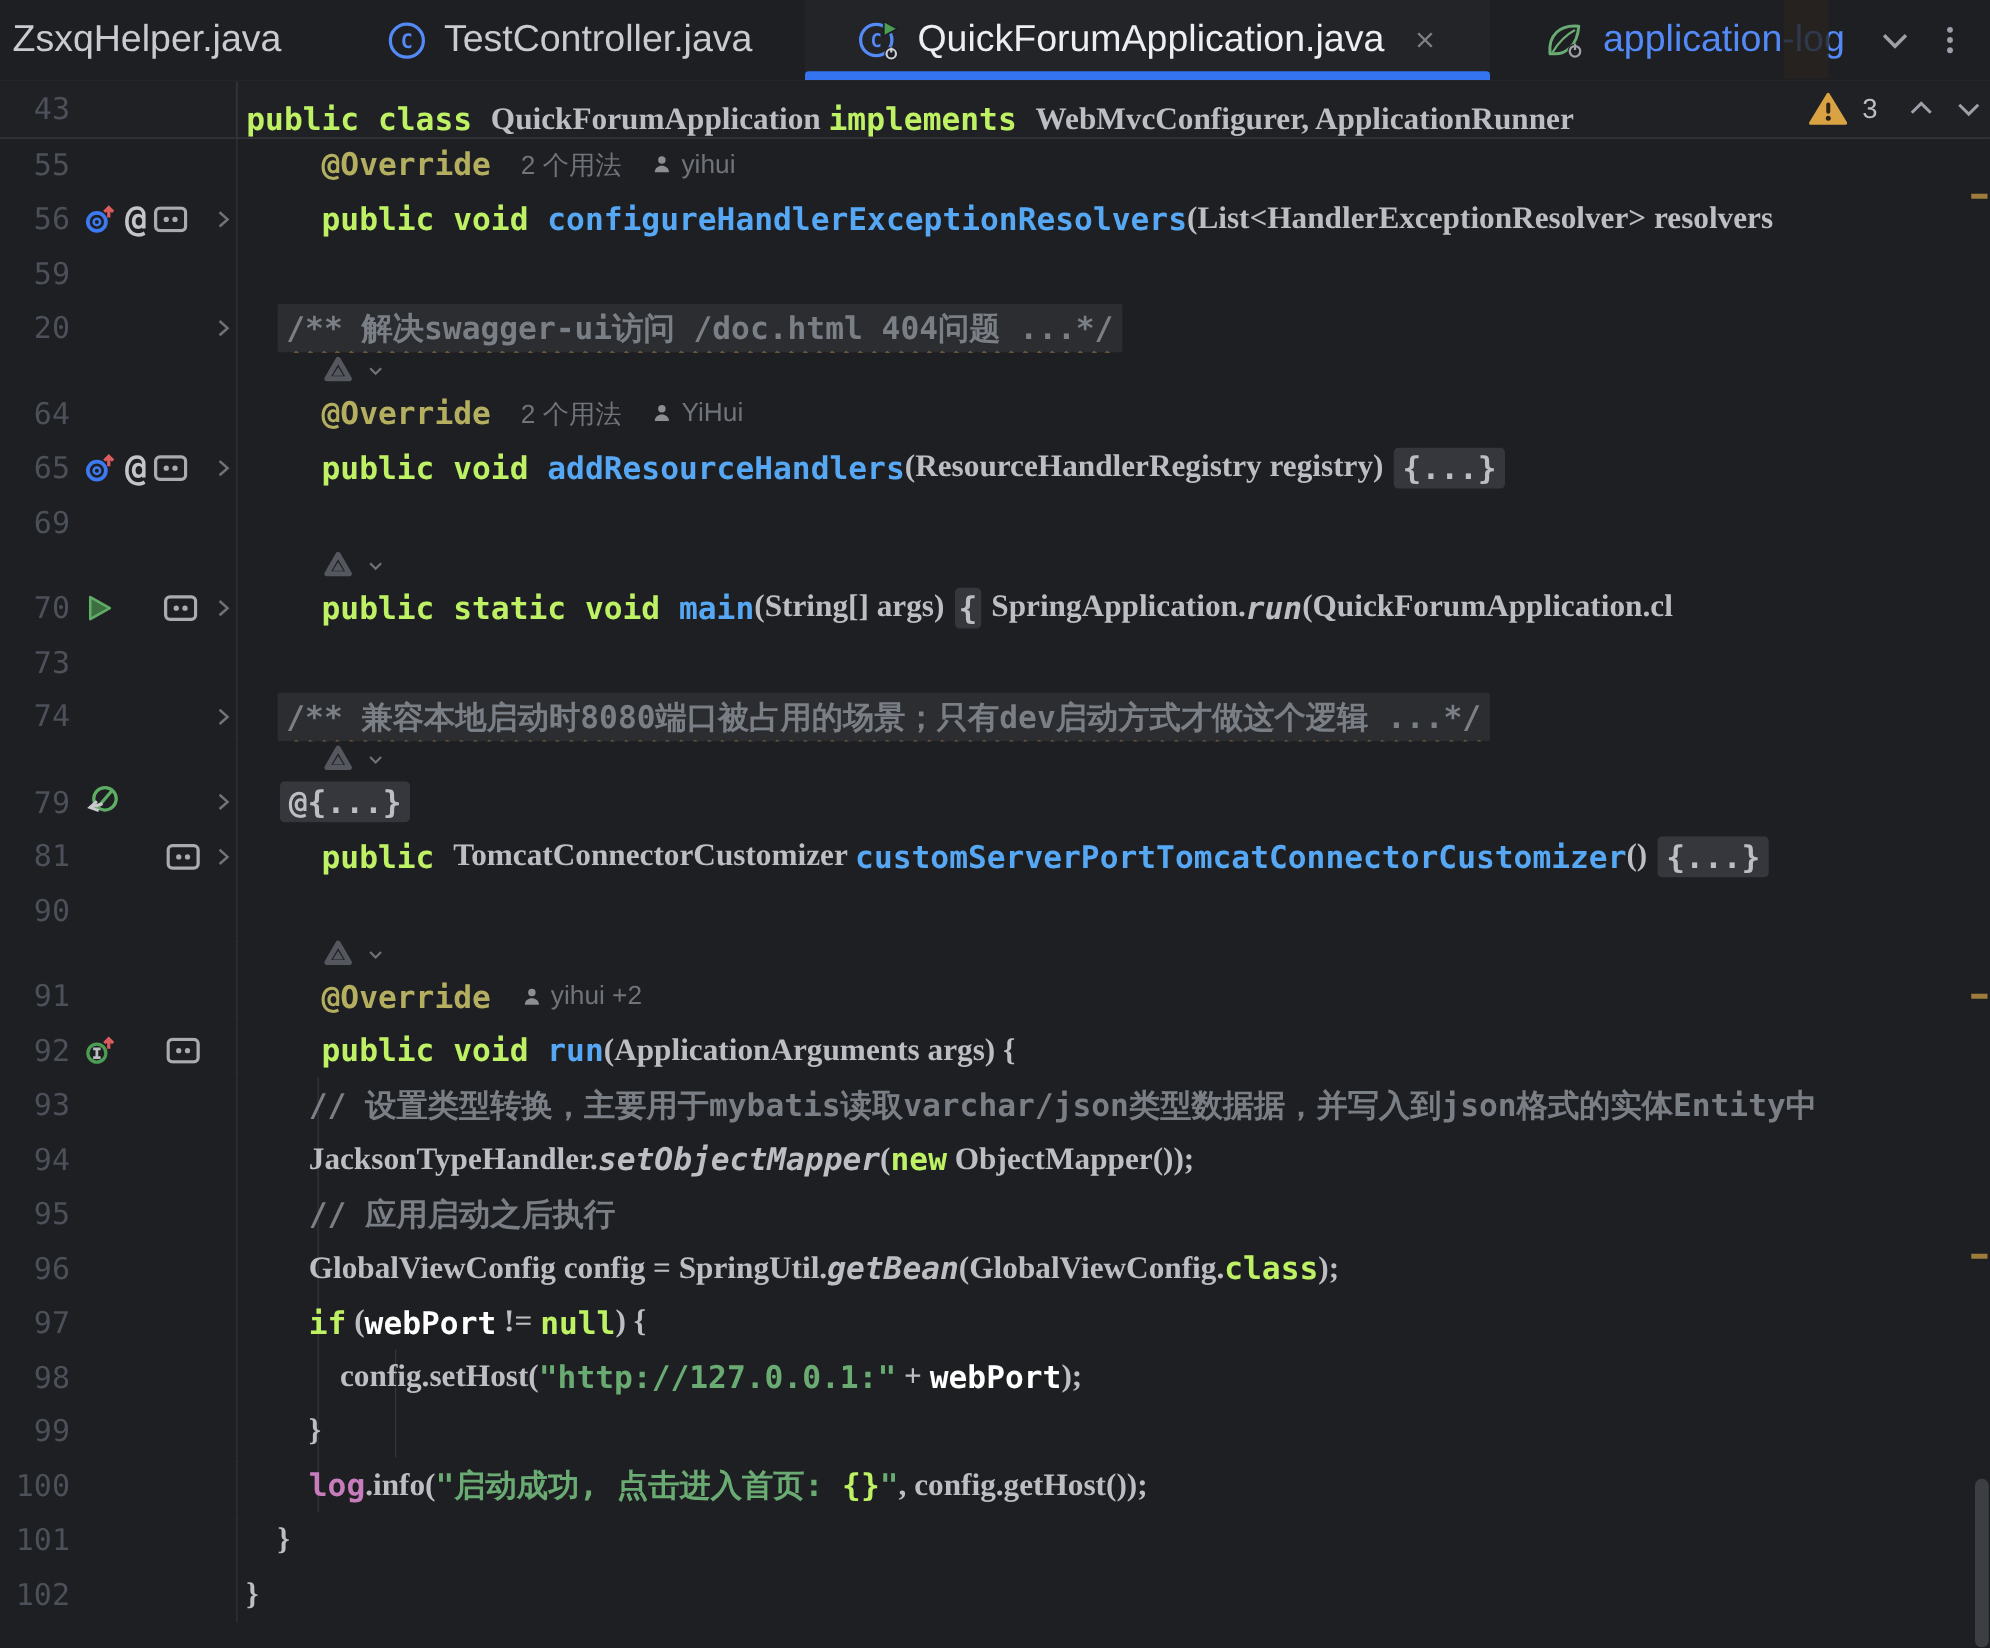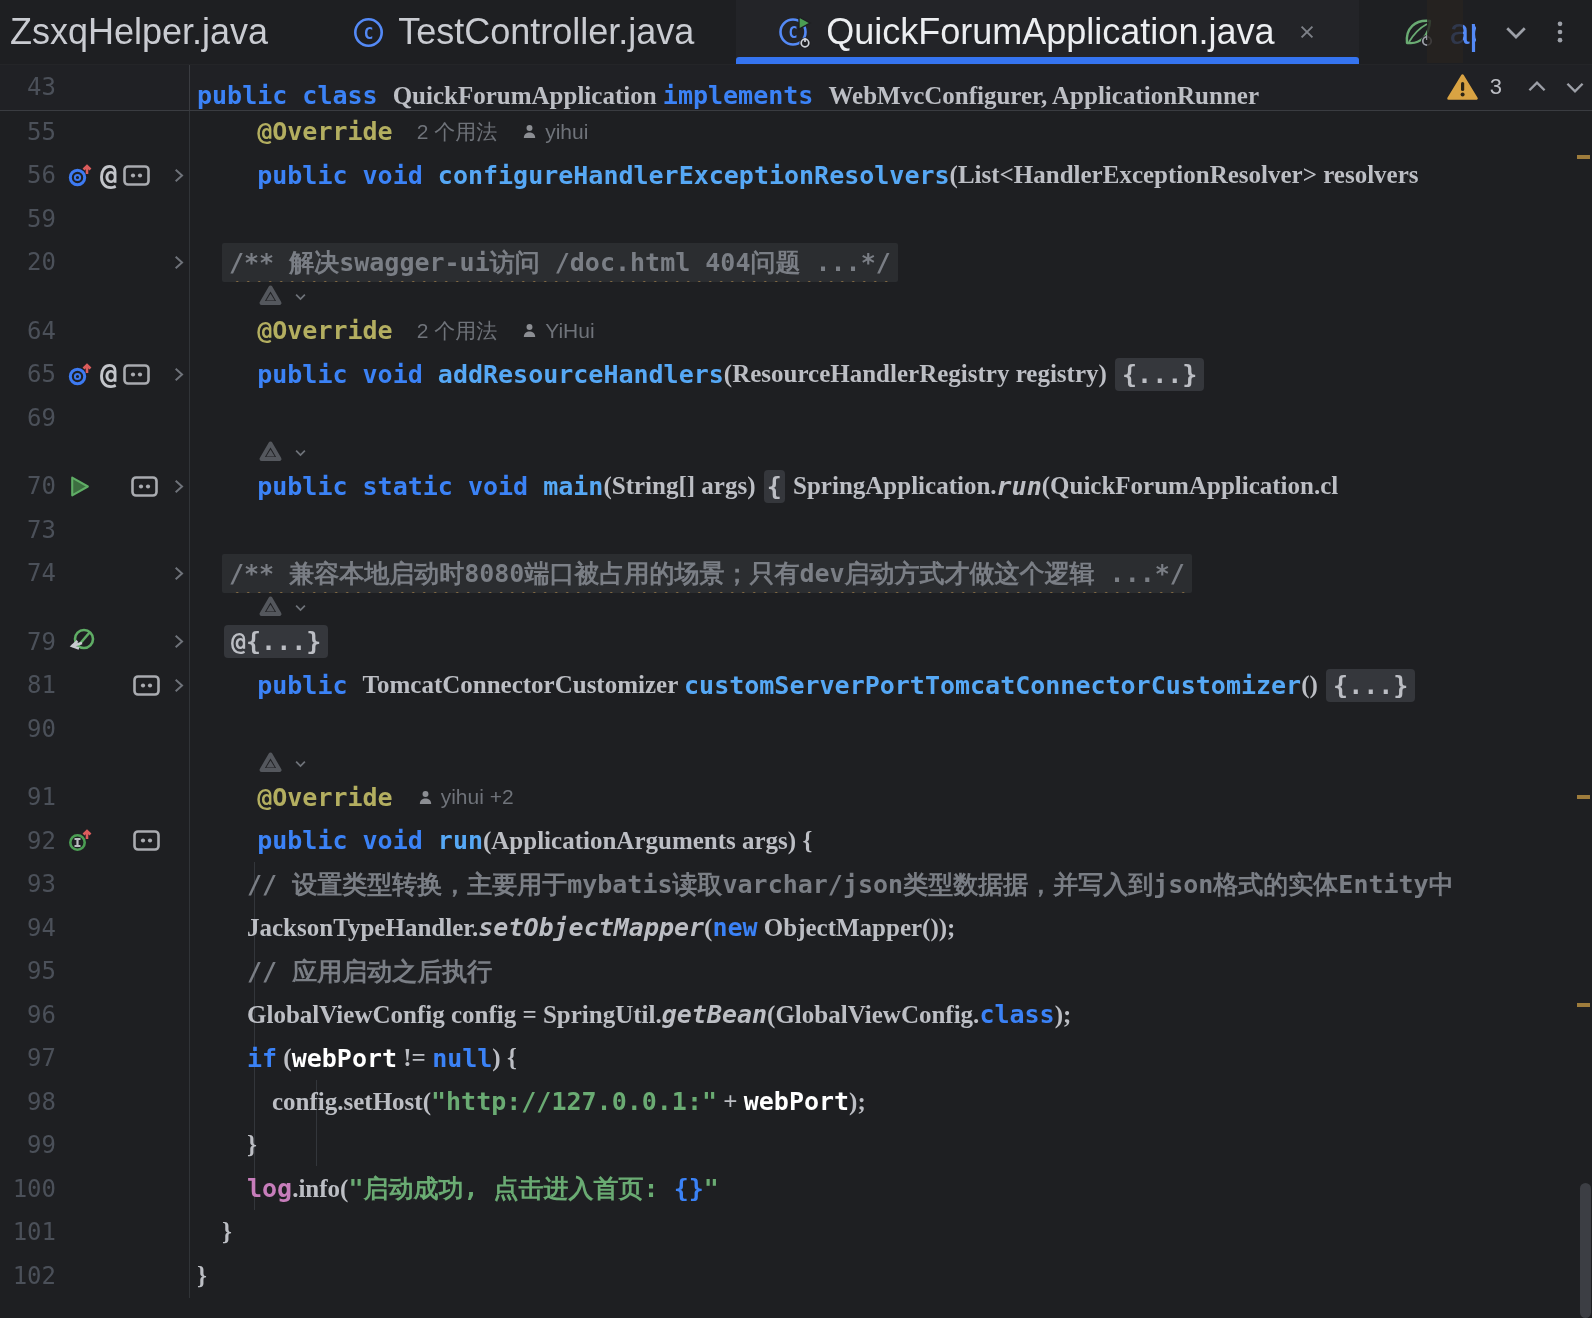--- a/index.html
+++ b/index.html
@@ -7,21 +7,21 @@
        font-family:"Liberation Sans",sans-serif;}
 
   
   .tabbar{position:absolute;top:0;left:0;right:0;height:64px;background:#1e1f22;
           display:flex;align-items:stretch;border-bottom:1px solid #242528;z-index:10;}
   .tab{display:flex;align-items:center;gap:13px;padding:0 42px;position:relative;}
   .tab.first{padding-left:10px;}
   .tab.active{background:#232428;}
   .tab.active .underline{position:absolute;left:0;right:0;bottom:0;height:7px;
           background:#3574f0;border-radius:3px 3px 0 0;}
-  .tab-label{font-size:36px;color:#c9cbd1;white-space:nowrap;}
+  .tab-label{font-size:30px;color:#c9cbd1;white-space:nowrap;}
   .tab.active .tab-label{color:#eceef1;}
   .tab.modified .tab-label{color:#548af7;}
   .tab .close{margin-left:10px;display:flex;align-items:center;}
   .tabshadow{position:absolute;left:1427px;top:0;width:36px;height:63px;background:#272320;opacity:.8;}
   .tab-controls{position:absolute;right:0;top:0;height:63px;display:flex;align-items:center;
           background:#1e1f22;padding:0 10px 0 18px;}
   .tab-controls .ctl{display:flex;align-items:center;justify-content:center;width:44px;height:44px;}
 
   
   .sticky{position:absolute;top:64px;left:0;right:0;height:46px;background:#202125;
@@ -40,21 +40,21 @@
   .ln{width:56px;text-align:right;font:400 24px "DejaVu Sans Mono",monospace;color:#4b5059;flex:none;}
   .gic{width:103px;display:flex;align-items:center;gap:6px;padding-left:11px;flex:none;}
   .gic .spacer{width:27px;flex:none;}
   .gf{width:19px;flex:none;display:flex;align-items:center;}
   .at-ic{font:600 29px "DejaVu Sans Mono",monospace;color:#c3c5ca;line-height:1;}
 
   .coderow{flex:1;display:flex;align-items:center;white-space:pre;overflow:hidden;
        font:600 25px "DejaVu Sans Mono",monospace;color:#bcbec4;padding-left:7px;}
   .seg{white-space:pre;}
   .p{color:#bcbec4;font-family:Liberation Serif, serif;}
-  .k{color:#3b82f6;}
+  .k{color:#bef264;}
   .m{color:#56a8f5;}
   .a{color:#b3ae60;}
   .c{color:#7a7e85;}
   .s{color:#6aab73;}
   .f{color:#ffffff;}
   .fi{color:#c77dbb;}
   .i{color:#bcbec4;font-style:italic;}
   .fold{background:#35373c;border-radius:4px;padding:2px 7px;margin:0 2px;color:#bcbec4;}
   .box{background:#35373c;border-radius:4px;padding:2px 3px;margin:0 2px;color:#bcbec4;}
   .foldc{background:#2b2d30;border-radius:2px;color:#7a7e85;padding:3px 7px;
@@ -515,21 +515,21 @@
         <span class="gf"></span>
       </span>
       <span class="coderow"><span class="seg p">        }</span></span>
     </div>
     <div class="row">
       <span class="gut">
         <span class="ln">100</span>
         <span class="gic"></span>
         <span class="gf"></span>
       </span>
-      <span class="coderow"><span class="seg p">        </span><span class="seg fi">log</span><span class="seg p">.info(</span><span class="seg s">"启动成功, 点击进入首页: </span><span class="seg k">{}</span><span class="seg s">"</span></span>
+      <span class="coderow"><span class="seg p">        </span><span class="seg fi">log</span><span class="seg p">.info(</span><span class="seg s">"启动成功, 点击进入首页: </span><span class="seg k">{}</span><span class="seg s">"</span><span class="seg p">, config.getHost());</span></span>
     </div>
     <div class="row">
       <span class="gut">
         <span class="ln">101</span>
         <span class="gic"></span>
         <span class="gf"></span>
       </span>
       <span class="coderow"><span class="seg p">    }</span></span>
     </div>
     <div class="row">

